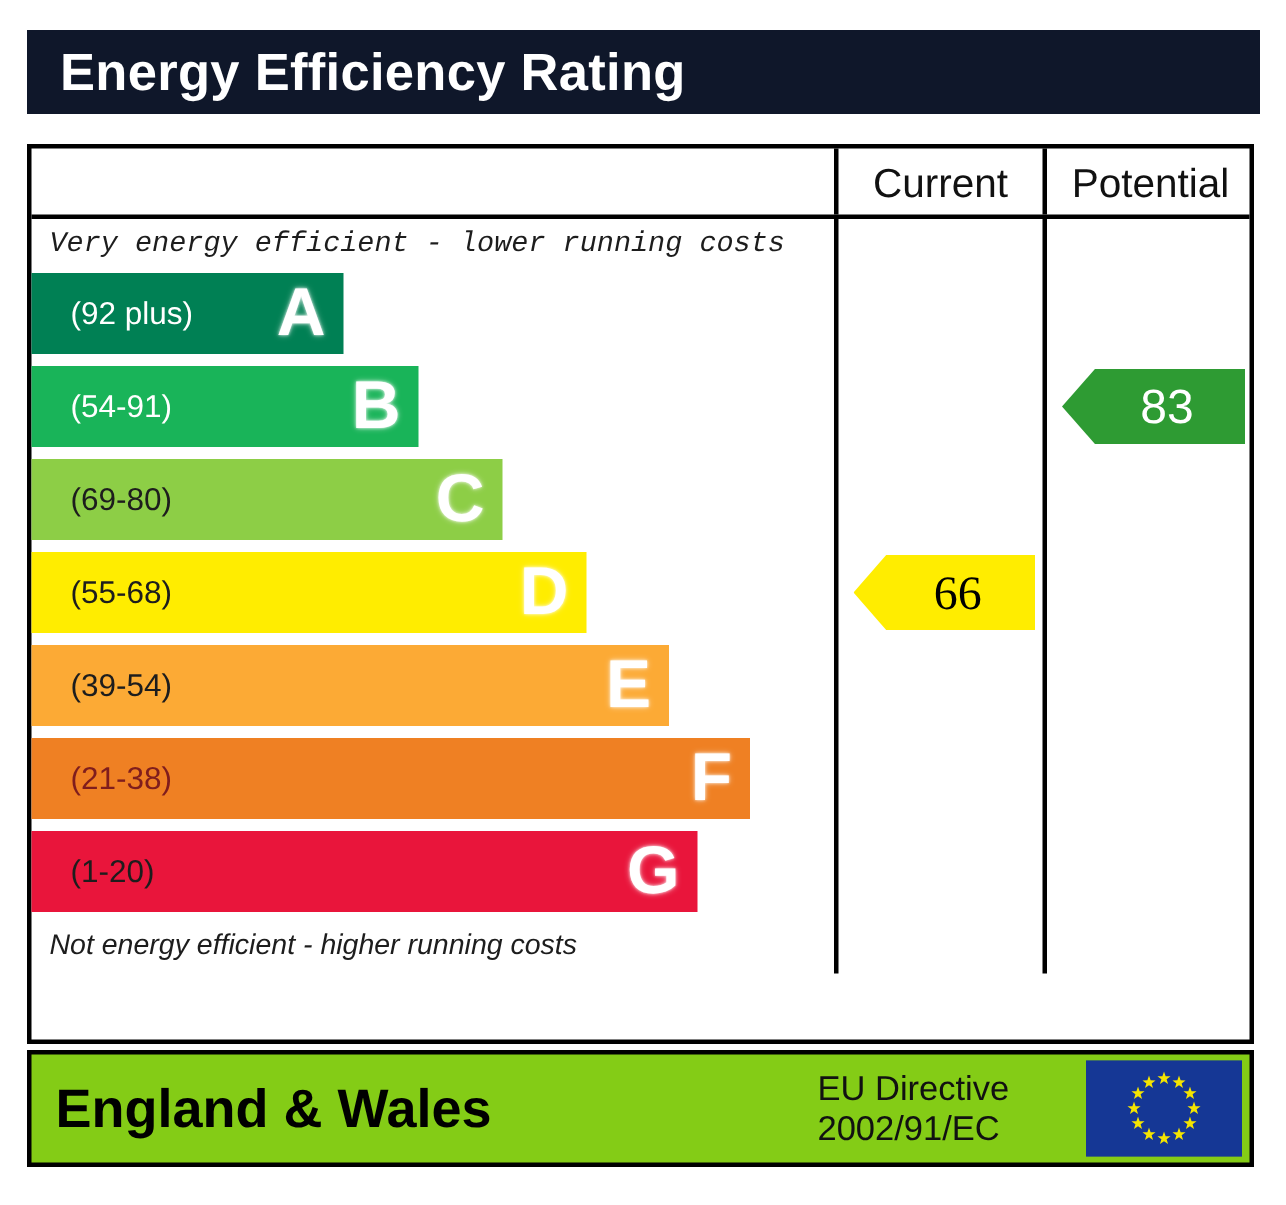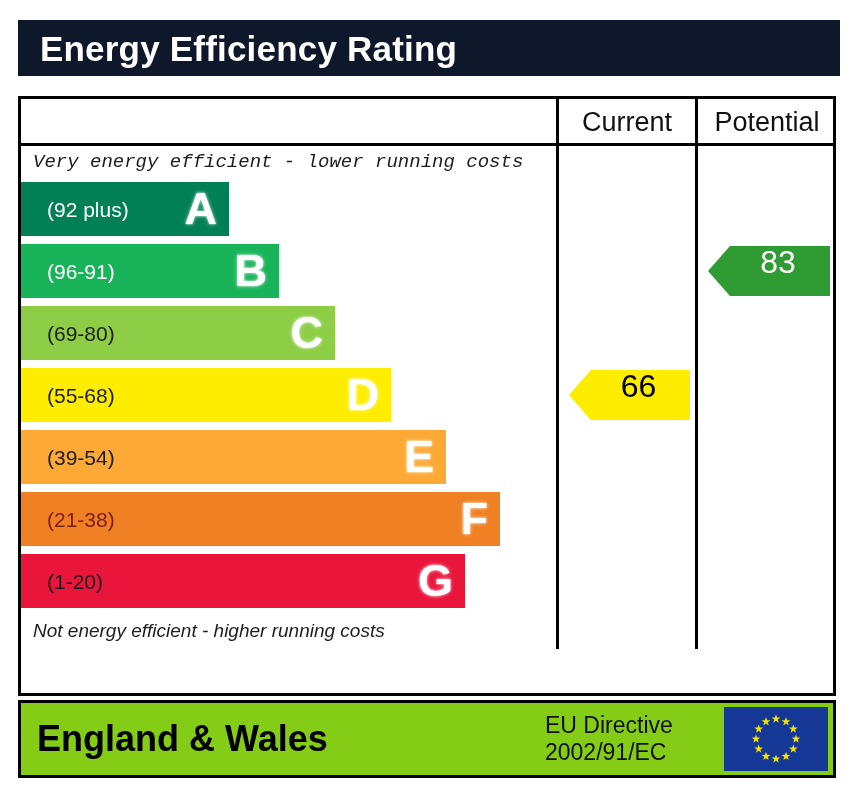--- a/index.html
+++ b/index.html
@@ -150,20 +150,21 @@
     text-shadow:
        0 0 2px rgba(255,255,255,0.85),
        0 0 4px rgba(255,255,255,0.55);
   }
 
   
   .rating-arrow {
     position: absolute;
     height: 50px;
     display: flex;
+    align-items: center;
     justify-content: center;
     clip-path: polygon(18% 0%, 100% 0%, 100% 100%, 18% 100%, 0% 50%);
     font-size: 32px;
     line-height: 1;
   }
   .rating-arrow .val { padding-left: 18px; }
 
   
   .footer-frame {
     position: absolute;
@@ -229,21 +230,21 @@
       <div class="body-div two"></div>
 
       <div class="caption top">Very energy efficient - lower running costs</div>
 
       <div class="bands">
           <div class="band" style="top: 0px; width: 208px; background: rgb(0, 128, 84);">
             <span class="band-range" style="color: rgb(255, 255, 255);">(92 plus)</span>
             <span class="band-letter">A</span>
           </div>
           <div class="band" style="top: 62px; width: 258px; background: rgb(25, 180, 89);">
-            <span class="band-range" style="color: rgb(255, 255, 255);">(96-91)</span>
+            <span class="band-range" style="color: rgb(255, 255, 255);">(54-91)</span>
             <span class="band-letter">B</span>
           </div>
           <div class="band" style="top: 124px; width: 314px; background: rgb(141, 206, 70);">
             <span class="band-range" style="color: rgb(29, 29, 29);">(69-80)</span>
             <span class="band-letter">C</span>
           </div>
           <div class="band" style="top: 186px; width: 370px; background: rgb(255, 237, 0);">
             <span class="band-range" style="color: rgb(29, 29, 29);">(55-68)</span>
             <span class="band-letter">D</span>
           </div>
@@ -255,21 +256,21 @@
             <span class="band-range" style="color: #7f1d1d;">(21-38)</span>
             <span class="band-letter">F</span>
           </div>
           <div class="band" style="top: 372px; width: 444px; background: rgb(233, 21, 59);">
             <span class="band-range" style="color: rgb(29, 29, 29);">(1-20)</span>
             <span class="band-letter">G</span>
           </div>
         </div>
 
       <div class="caption bottom">Not energy efficient - higher running costs</div>
-    <div class="rating-arrow" style="left: 548px; width: 121px; top: 224px; background: rgb(255, 237, 0); color: rgb(0, 0, 0);">
+    <div class="rating-arrow" style="left: 548px; width: 121px; top: 224px; background: rgb(255, 237, 0); color: rgb(0, 0, 0); font-family: Liberation Serif, serif;">
           <span class="val">66</span>
         </div>
         <div class="rating-arrow" style="left: 687px; width: 122px; top: 100px; background: rgb(46, 155, 51); color: rgb(255, 255, 255);">
           <span class="val">83</span>
         </div>
       </div>
   </div>
 
   <div class="footer-frame">
     <div class="region-name">England &amp; Wales</div>

